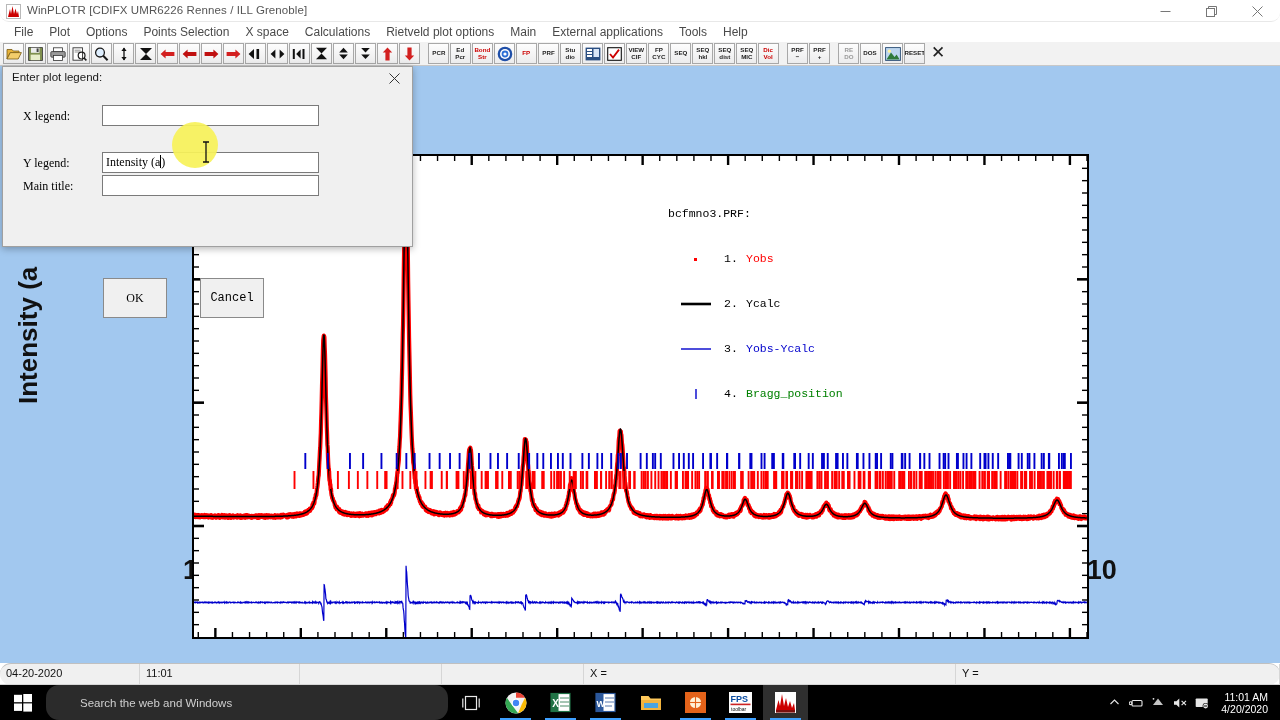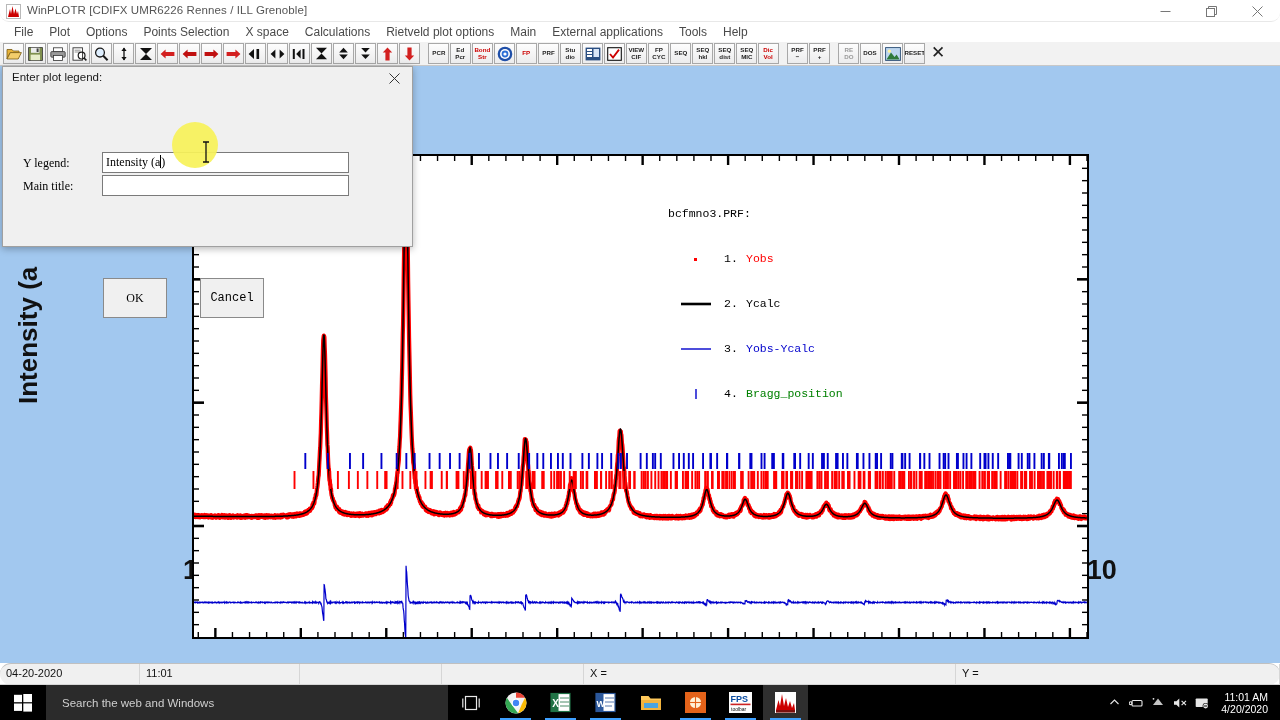--- a/index.html
+++ b/index.html
@@ -154,21 +154,21 @@
     color: #333;
   }
   .fld-row { position: absolute; left: 0; width: 100%; height: 24px; }
   .fld-label {
     position: absolute; left: 20px; top: 4px;
     font-size: 12px; color: #000;
     font-family: "Liberation Serif", serif;
   }
   .fld-input {
     position: absolute; left: 99px; top: 0;
-    width: 247px; height: 21px;
+    width: 217px; height: 21px;
     background: #ffffff;
     border: 1px solid #7a7a7a;
     font-size: 12px; color: #000;
     font-family: "Liberation Serif", serif;
     padding: 2px 3px;
     line-height: 15px;
     white-space: nowrap; overflow: hidden;
   }
   .fld-input .caret {
     display: inline-block; width: 1px; height: 13px;
@@ -221,21 +221,22 @@
     display: flex; align-items: center;
   }
   #start-button {
     width: 46px; height: 35px;
     display: flex; align-items: center; justify-content: center;
   }
   #search-box {
     width: 402px; height: 35px;
     display: flex; align-items: center;
     background: #2b2b2b;
-    padding-left: 16px;
+    padding-left: 34px;
+    border-radius: 13px;
   }
   #search-text { font-size: 11.5px; color: #cfcfcf; }
   .taskicon {
     width: 45px; height: 35px;
     display: flex; align-items: center; justify-content: center;
     position: relative;
   }
   .taskicon.active { background: #2f2f2f; }
   .taskicon.active::after, .taskicon.open::after {
     content: ""; position: absolute; left: 7px; bottom: 0;
@@ -1234,20 +1235,24 @@
     <div id="dlg-title">
       <div class="t">Enter plot legend:</div>
       <div id="dlg-close">
         <svg width="11" height="11" viewBox="0 0 11 11">
           <line x1="0.5" y1="0.5" x2="10.5" y2="10.5" stroke="currentColor" stroke-width="1"></line>
           <line x1="10.5" y1="0.5" x2="0.5" y2="10.5" stroke="currentColor" stroke-width="1"></line>
         </svg>
       </div>
     </div>
 
+    <div class="fld-row" style="top:38px;">
+      <div class="fld-label">X legend:</div>
+      <div class="fld-input"></div>
+    </div>
 
     <div class="fld-row" style="top:73px;margin-top:12px;">
       <div class="fld-label">Y legend:</div>
       <div class="fld-input"><span><span>Intensity (a</span><span class="caret"></span><span>)</span></span></div>
     </div>
 
     <div class="fld-row" style="top:108px;">
       <div class="fld-label">Main title:</div>
       <div class="fld-input"></div>
     </div>

